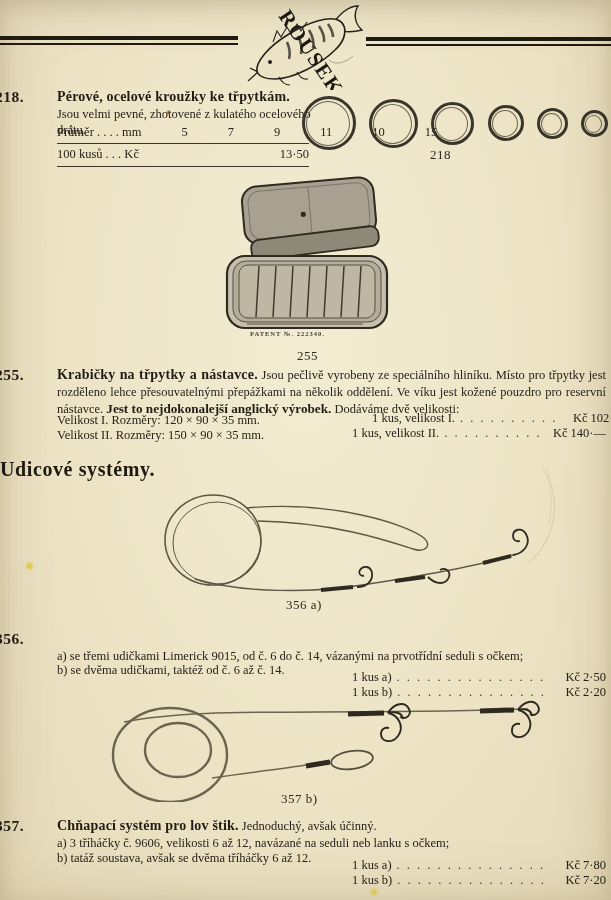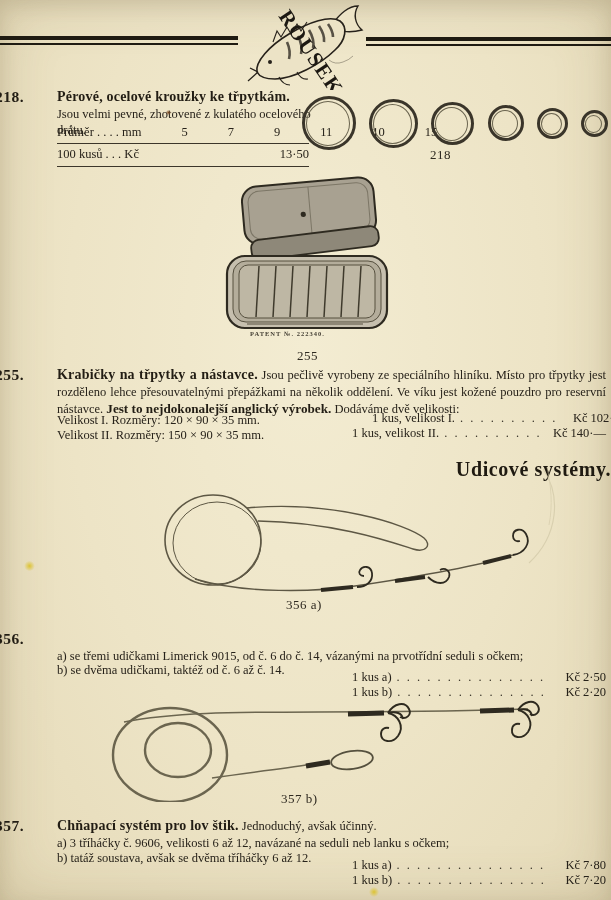--- a/index.html
+++ b/index.html
@@ -42,21 +42,21 @@
   .ring::before{content:"";position:absolute;left:1px;right:3px;top:2px;bottom:1px;
     border:1px solid #6a644f;border-radius:50%;}
   .fig-label{position:absolute;font-size:13px;color:#2e2920;letter-spacing:.5px;}
   .patent{position:absolute;font-size:6.5px;letter-spacing:1px;color:#433e33;font-weight:bold;}
   
   .price-row{position:absolute;width:254px;display:flex;align-items:baseline;font-size:12.5px;white-space:nowrap;}
   .price-row .dots{flex:1;overflow:hidden;padding:0 5px;color:#3a352a;letter-spacing:2px;}
   .price-row .price{white-space:nowrap;}
   
   .section-heading{
-    position:absolute;left:0;top:458px;width:611px;text-align:right;
+    position:absolute;left:0;top:458px;width:611px;text-align:left;
     font-size:20px;font-weight:bold;letter-spacing:.6px;color:#1f1a11;
   }
   .stain{position:absolute;border-radius:50%;}
   svg{display:block;}
   .pencil{opacity:.55;}
 </style>
 </head>
 <body>
 
 <div id="page">

